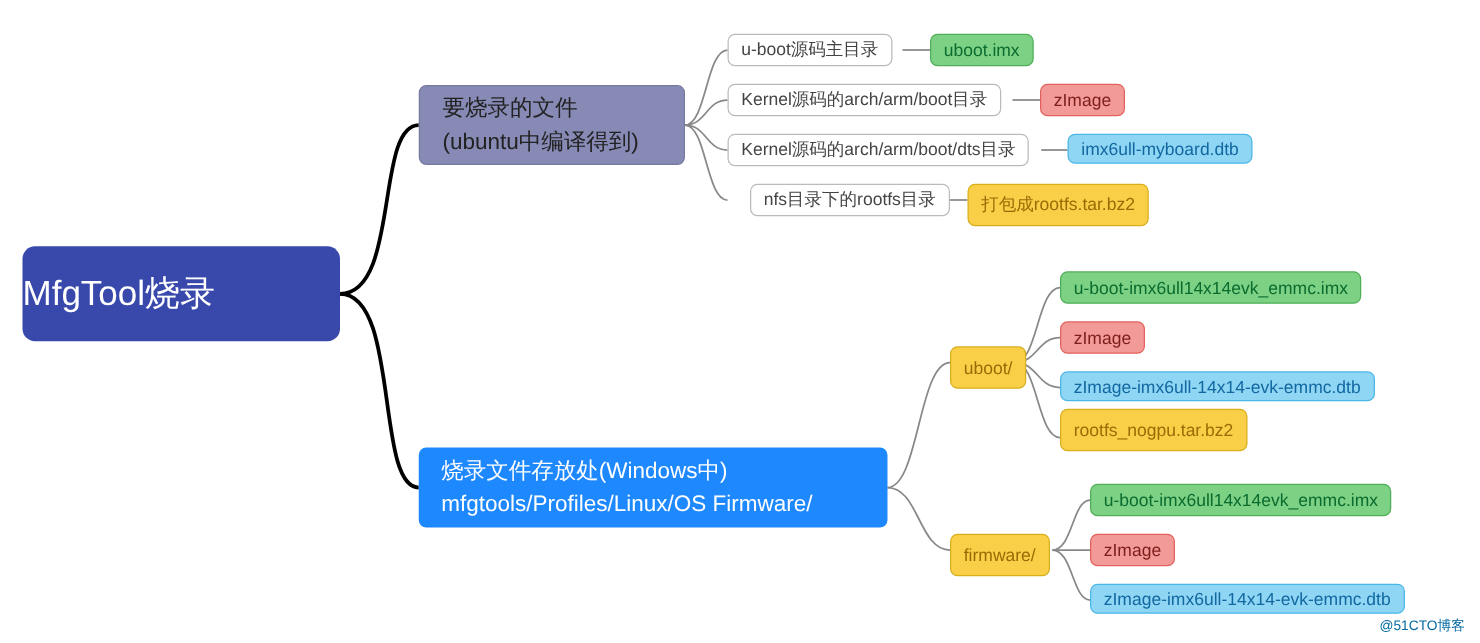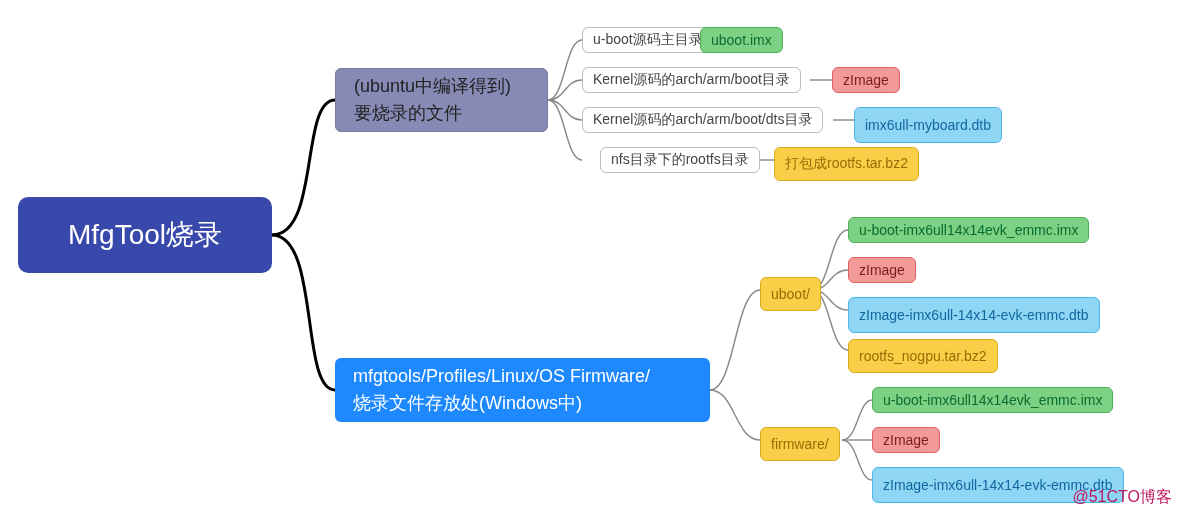--- a/index.html
+++ b/index.html
@@ -1,25 +1,25 @@
 <!DOCTYPE html>
 <html><head>
 <meta charset="utf-8">
 <style>
   html,body{margin:0;padding:0;width:1184px;height:514px;font-family:"Microsoft YaHei",Arial,sans-serif;background:#fff;overflow:hidden}
   .node{position:absolute;box-sizing:border-box;border-radius:6px;display:flex;align-items:center;white-space:nowrap}
-  .root{left:18px;top:197px;width:254px;height:76px;background:#3949ab;color:#fff;font-size:28px;justify-content:center;border-radius:10px}
+  .root{left:18px;top:197px;width:254px;height:76px;background:#3949ab;color:#fff;font-size:28px;justify-content:flex-start;border-radius:10px}
   .purple{background:#868ab5;color:#222;font-size:18px;padding:10px 18px;line-height:1.5;flex-direction:column;align-items:flex-start;justify-content:center;border:1px solid #777a9f}
   .blue{background:#1e88ff;color:#fff;font-size:18px;padding:10px 18px;line-height:1.5;flex-direction:column;align-items:flex-start;justify-content:center}
   .plain{background:#fff;border:1px solid #bbb;color:#444;font-size:14px;padding:5px 10px;height:26px}
   .green{background:#7dd184;border:1px solid #4fae57;color:#0a3;font-size:14px;padding:4px 10px;height:26px;color:#0a6c2f}
   .red{background:#f19a97;border:1px solid #e3615d;color:#7f1d1d;font-size:14px;padding:4px 10px;height:26px}
-  .sky{background:#8fd5f4;border:1px solid #4bb7e5;color:#1268a0;font-size:14px;padding:4px 10px;height:36px}
+  .sky{background:#8fd5f4;border:1px solid #4bb7e5;color:#1268a0;font-size:14px;padding:4px 10px;height:24px}
   .yellow{background:#f8cf47;border:1px solid #d9ae1d;color:#9a6b05;font-size:14px;padding:16px 10px;height:14px}
-  .watermark{position:absolute;right:12px;bottom:6px;color:#be185d;font-size:16px}
+  .watermark{position:absolute;right:12px;bottom:6px;color:#0369a1;font-size:11px}
   svg{position:absolute;left:0;top:0;pointer-events:none}
 </style>
 </head>
 <body>
 
 <svg width="1184" height="514">
   <g stroke="#000" stroke-width="3" fill="none">
     <path d="M272 235 C 320 235 300 100 335 100"></path>
     <path d="M272 235 C 320 235 300 390 335 390"></path>
   </g>
@@ -42,28 +42,28 @@
     <path d="M842 440 C858 440 858 440 872 440"></path>
     <path d="M842 440 C858 440 858 480 872 480"></path>
   </g>
 </svg>
 
 <div class="node root">
   <span>MfgTool烧录</span>
 </div>
 
 <div class="node purple" style="left:335px;top:68px;width:213px;height:64px">
+  <span>要烧录的文件</span>
   <span>(ubuntu中编译得到)</span>
-  <span>要烧录的文件</span>
 </div>
 
 <div class="node plain" style="left:582px;top:27px">
     <span>u-boot源码主目录</span>
   </div>
-<div class="node green" style="left:700px;top:27px">
+<div class="node green" style="left:744px;top:27px">
     <span>uboot.imx</span>
   </div>
 
 <div class="node plain" style="left:582px;top:67px">
     <span>Kernel源码的arch/arm/boot目录</span>
   </div>
 <div class="node red" style="left:832px;top:67px">
     <span>zImage</span>
   </div>
 
@@ -75,37 +75,37 @@
   </div>
 
 <div class="node plain" style="left:600px;top:147px">
     <span>nfs目录下的rootfs目录</span>
   </div>
 <div class="node yellow" style="left:774px;top:147px">
     <span>打包成rootfs.tar.bz2</span>
   </div>
 
 <div class="node blue" style="left:335px;top:358px;width:375px;height:64px">
+  <span>烧录文件存放处(Windows中)</span>
   <span>mfgtools/Profiles/Linux/OS Firmware/</span>
-  <span>烧录文件存放处(Windows中)</span>
 </div>
 
 <div class="node yellow" style="left:760px;top:277px">
     <span>uboot/</span>
   </div>
 <div class="node green" style="left:848px;top:217px">
     <span>u-boot-imx6ull14x14evk_emmc.imx</span>
   </div>
 <div class="node red" style="left:848px;top:257px">
     <span>zImage</span>
   </div>
 <div class="node sky" style="left:848px;top:297px">
     <span>zImage-imx6ull-14x14-evk-emmc.dtb</span>
   </div>
-<div class="node yellow" style="left:848px;top:339px">
+<div class="node yellow" style="left:848px;top:327px">
     <span>rootfs_nogpu.tar.bz2</span>
   </div>
 
 <div class="node yellow" style="left:760px;top:427px">
     <span>firmware/</span>
   </div>
 <div class="node green" style="left:872px;top:387px">
     <span>u-boot-imx6ull14x14evk_emmc.imx</span>
   </div>
 <div class="node red" style="left:872px;top:427px">

